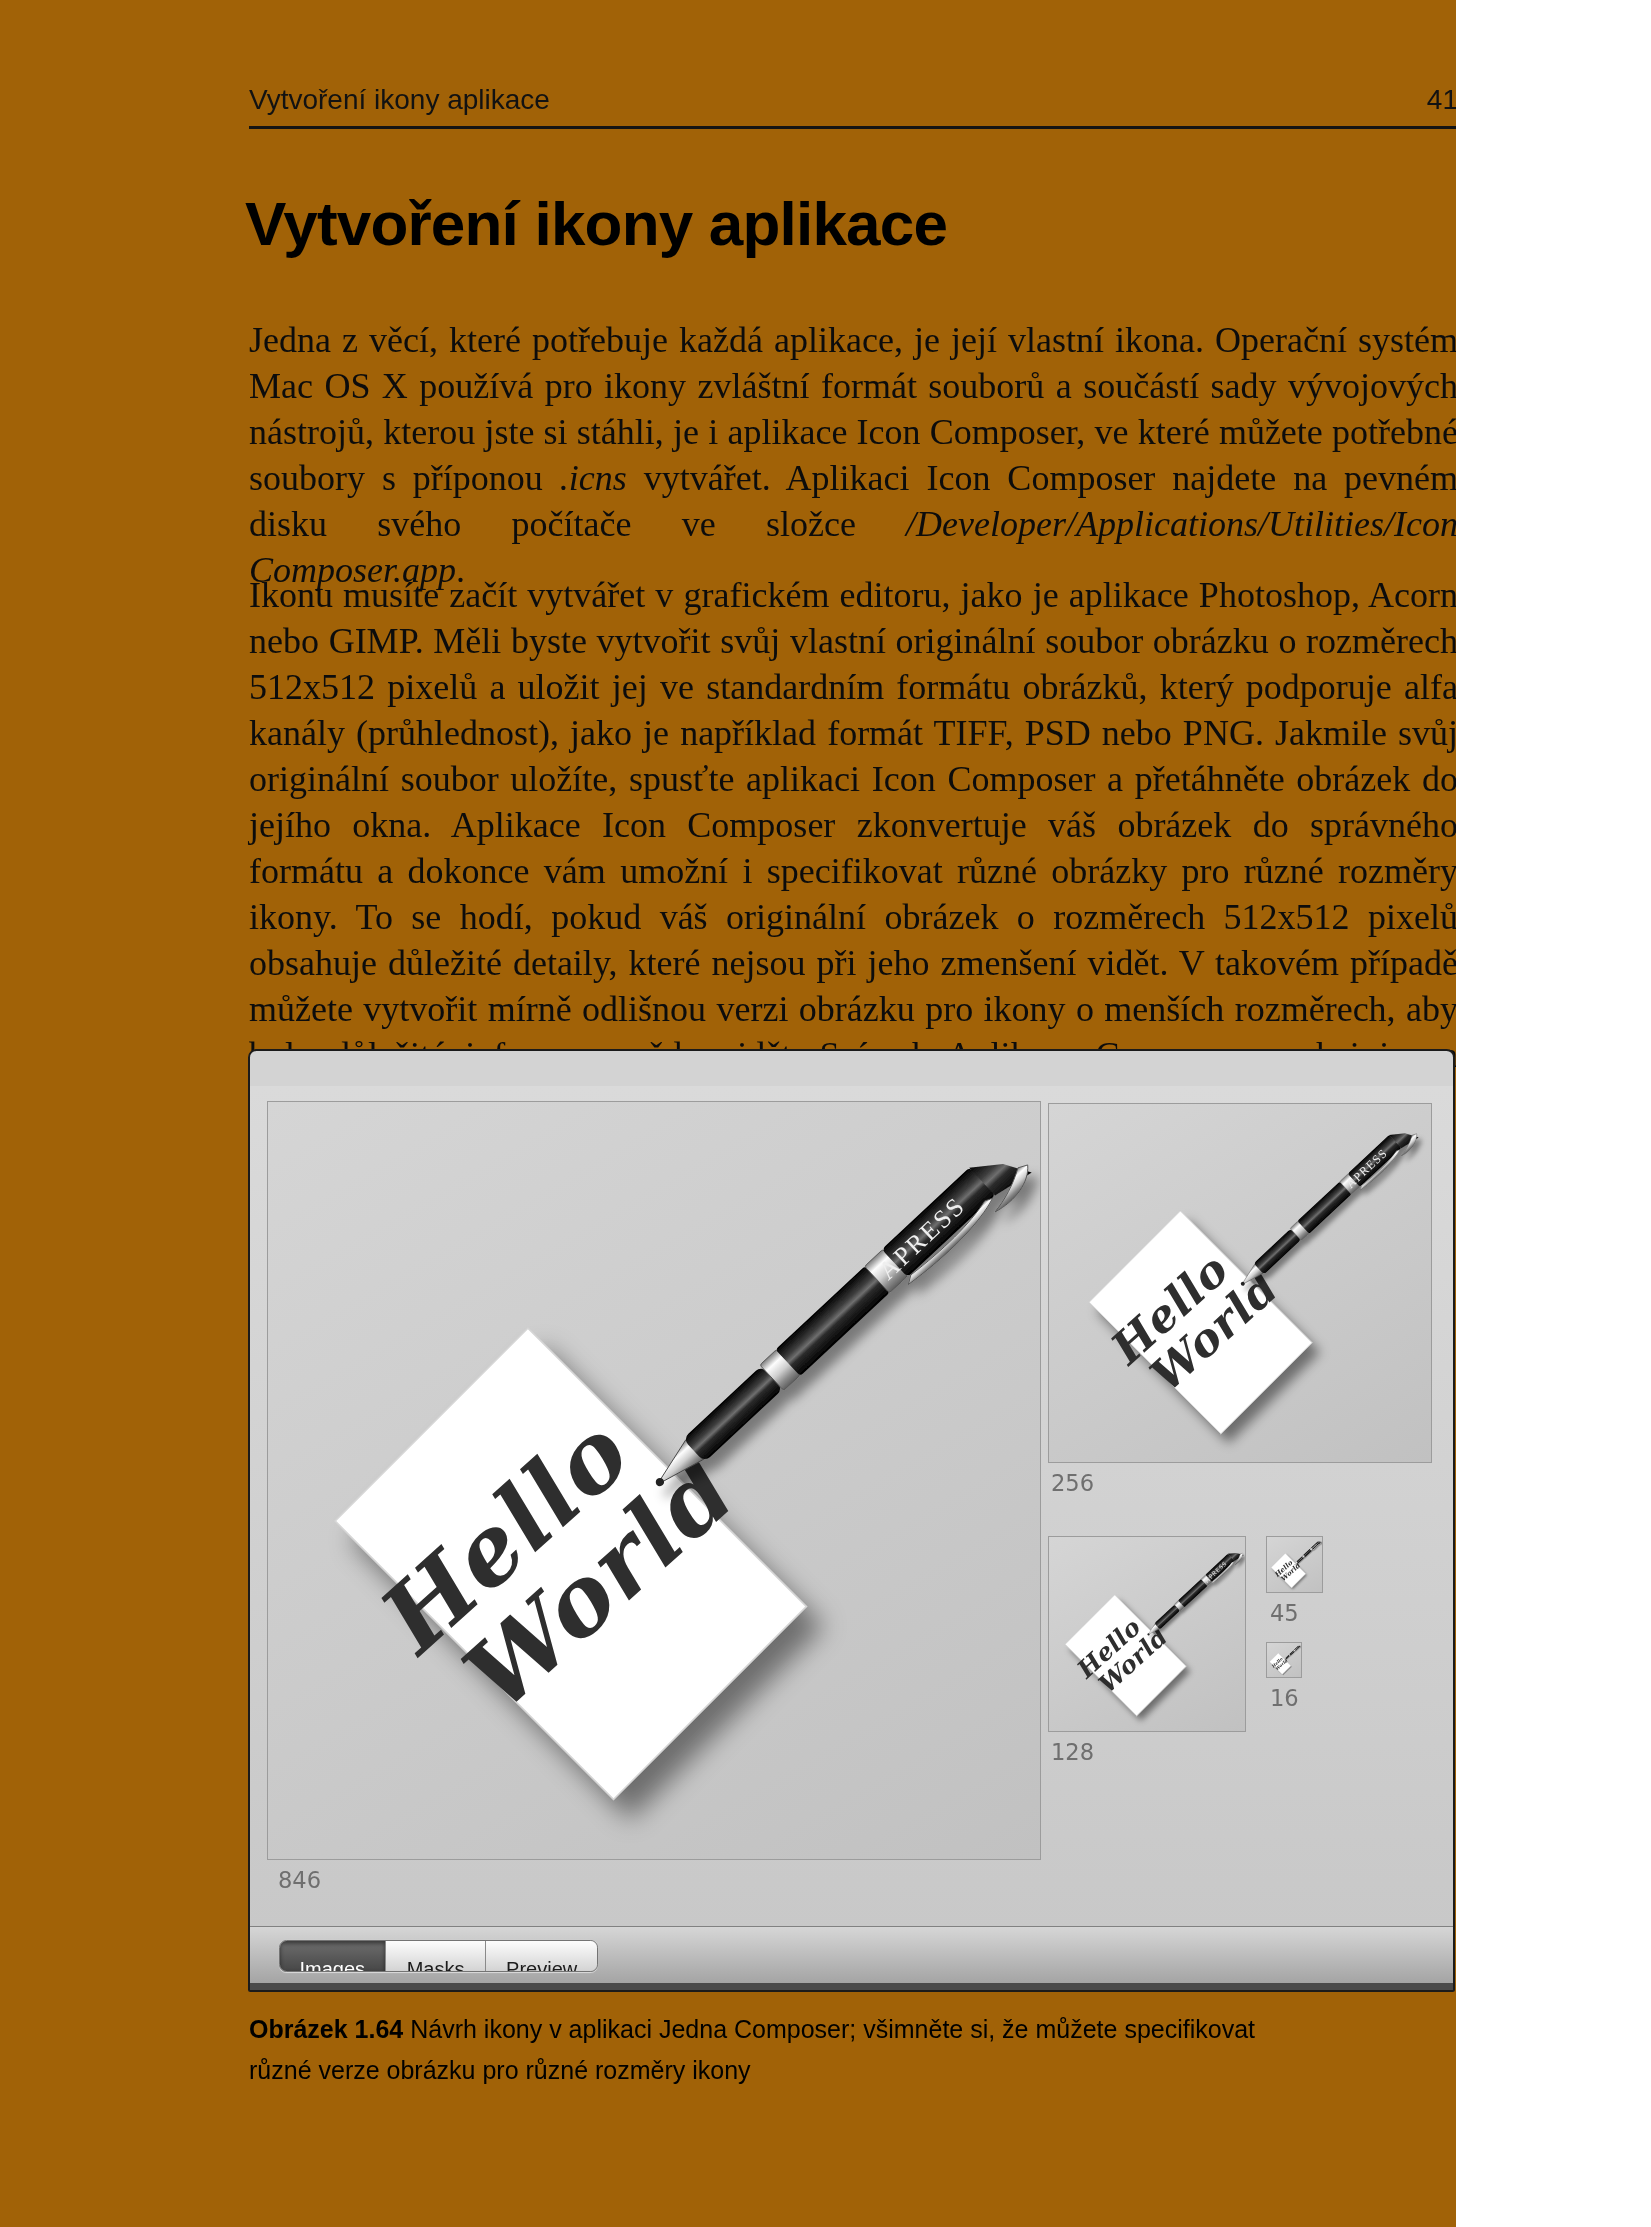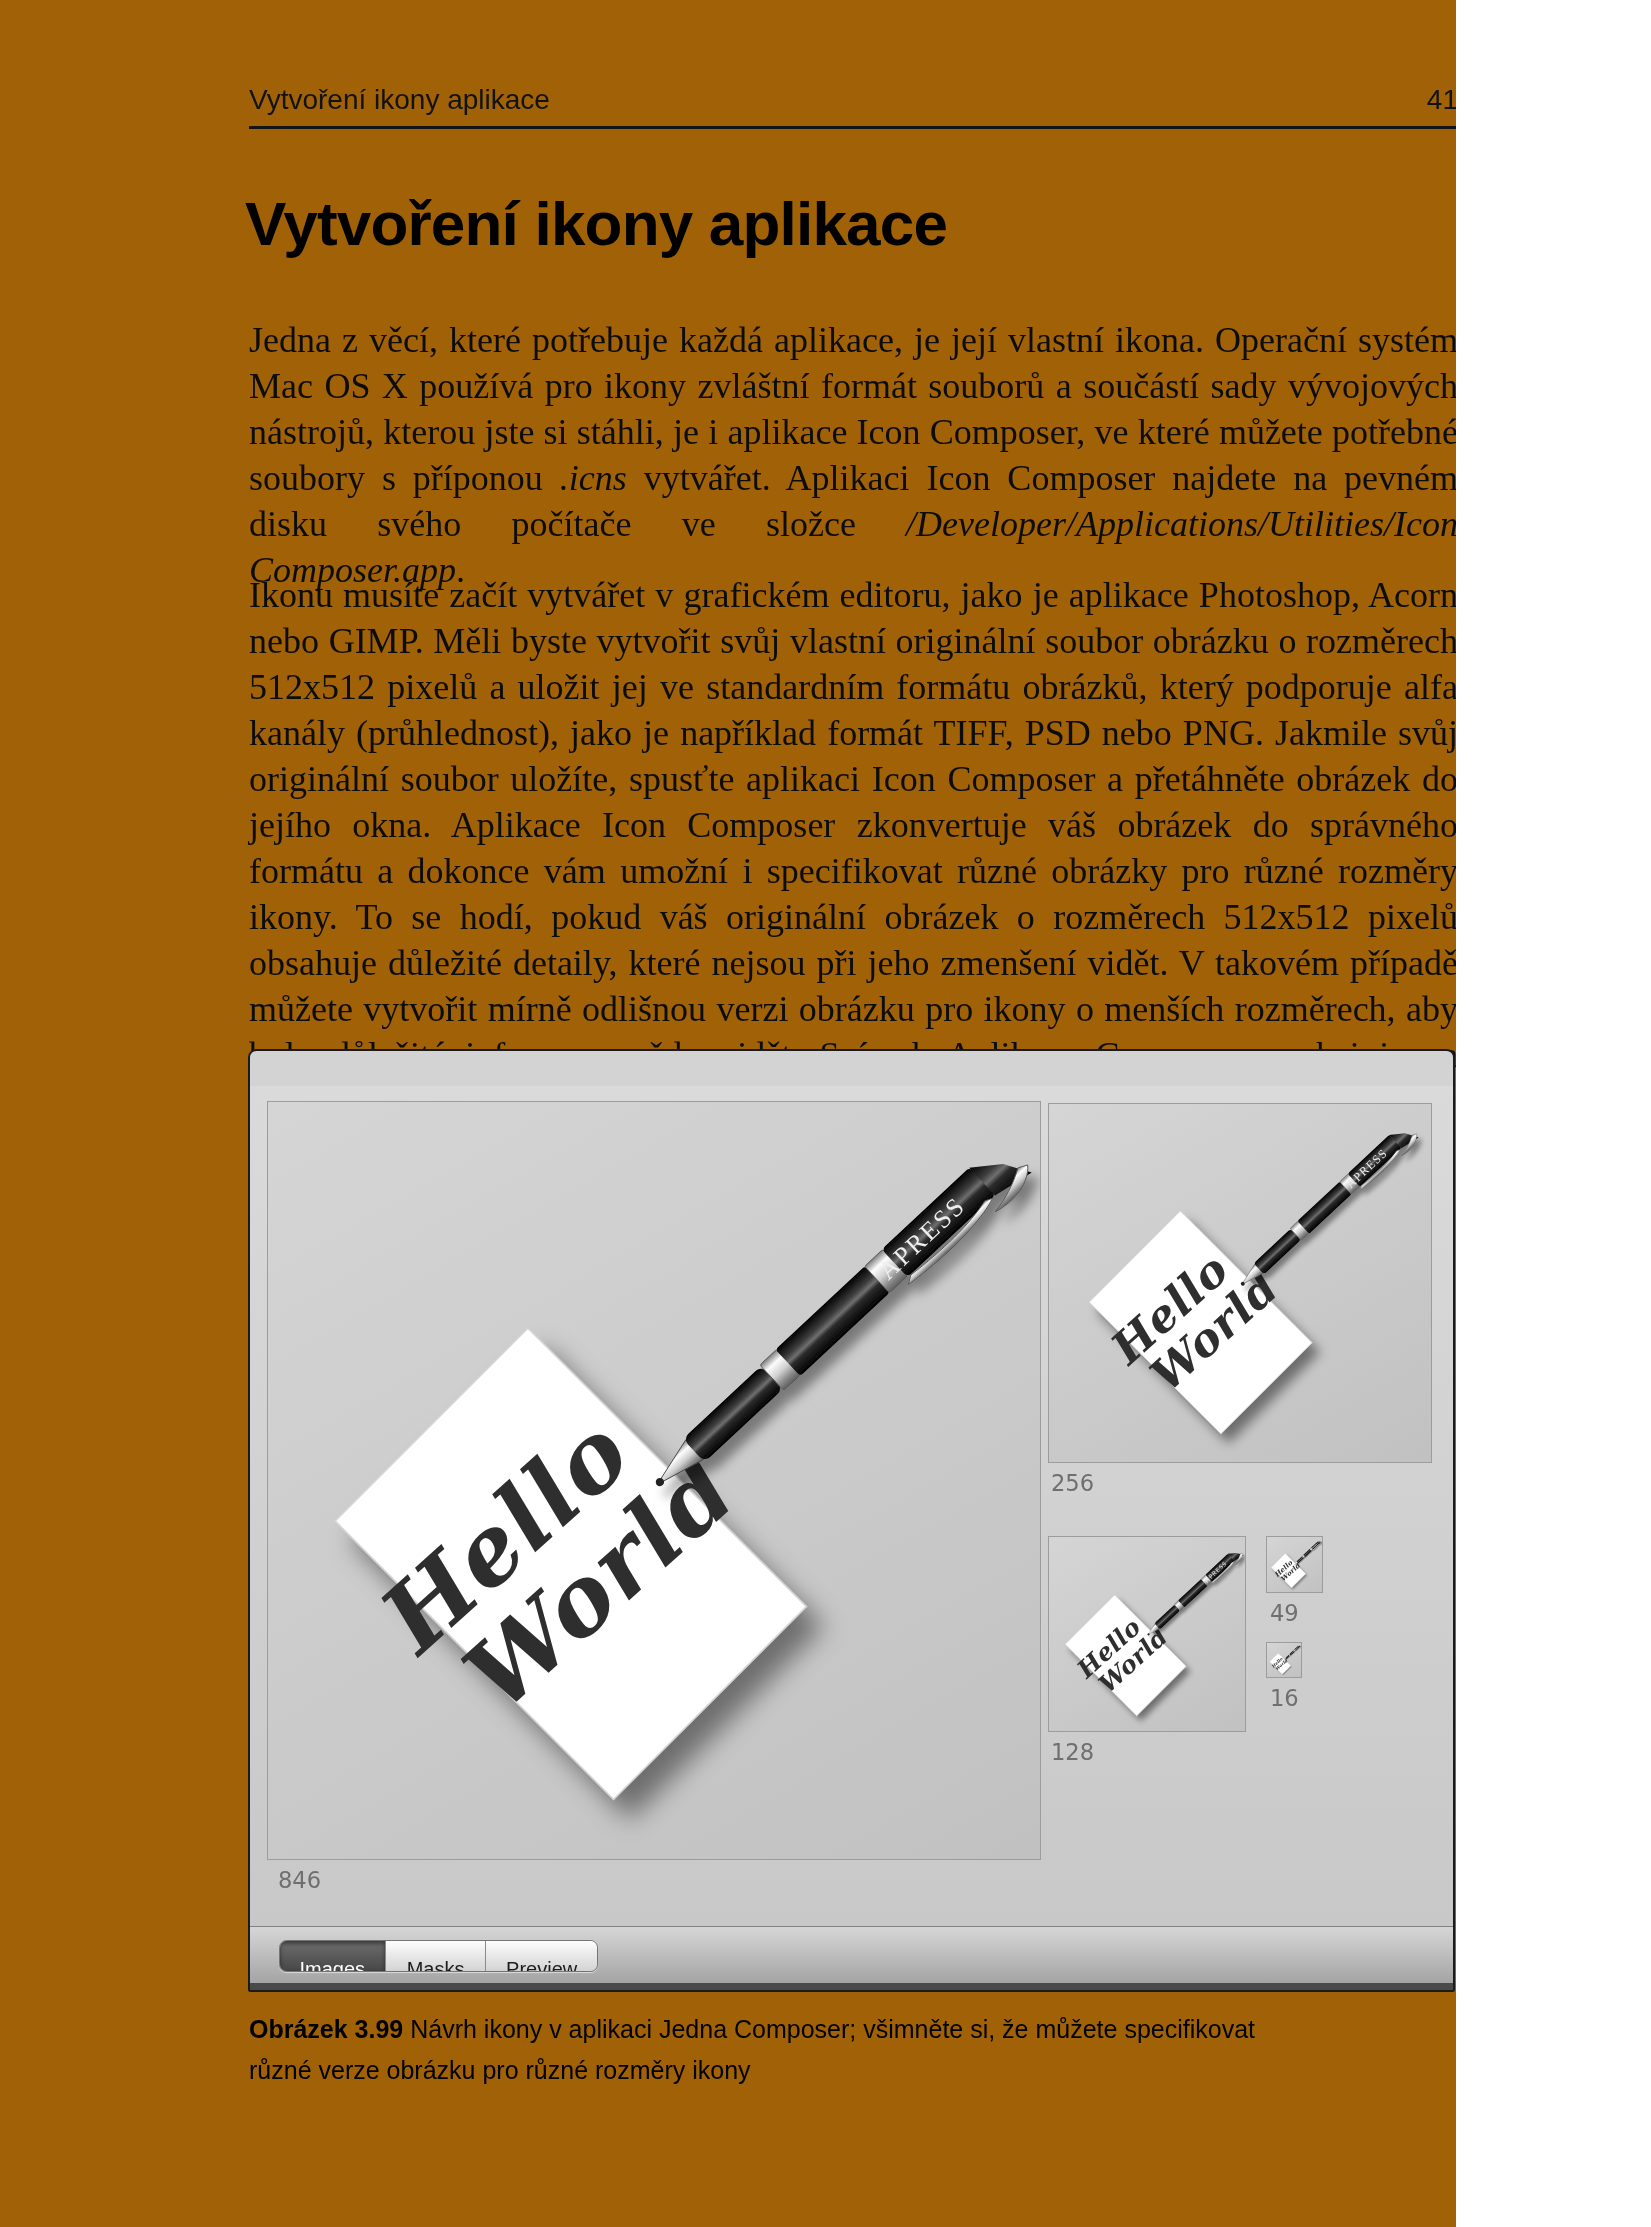--- a/index.html
+++ b/index.html
@@ -174,37 +174,37 @@
             <use href="#hw-icon"></use>
           </svg>
       </div>
       <div class="size-label" id="label128">128</div>
 
       <div class="well" id="well32">
         <svg class="icon-art" viewBox="0 0 100 100">
             <use href="#hw-icon"></use>
           </svg>
       </div>
-      <div class="size-label" id="label32">49</div>
+      <div class="size-label" id="label32">45</div>
 
       <div class="well" id="well16">
         <svg class="icon-art" viewBox="0 0 100 100">
             <use href="#hw-icon"></use>
           </svg>
       </div>
       <div class="size-label" id="label16">16</div>
 
     </div>
 
     <div class="bottombar">
       <div class="seg">
         <div class="seg-btn selected">Images</div>
         <div class="seg-btn">Masks</div>
         <div class="seg-btn">Preview</div>
       </div>
     </div>
 
   </div>
 
-  <div class="caption"><b>Obrázek 3.99</b><span> Návrh ikony v aplikaci Jedna Composer; všimněte si, že můžete specifikovat</span><br><span>různé verze obrázku pro různé rozměry ikony</span></div>
+  <div class="caption"><b>Obrázek 1.64</b><span> Návrh ikony v aplikaci Jedna Composer; všimněte si, že můžete specifikovat</span><br><span>různé verze obrázku pro různé rozměry ikony</span></div>
 
 </div>
 
 
 </body></html>

